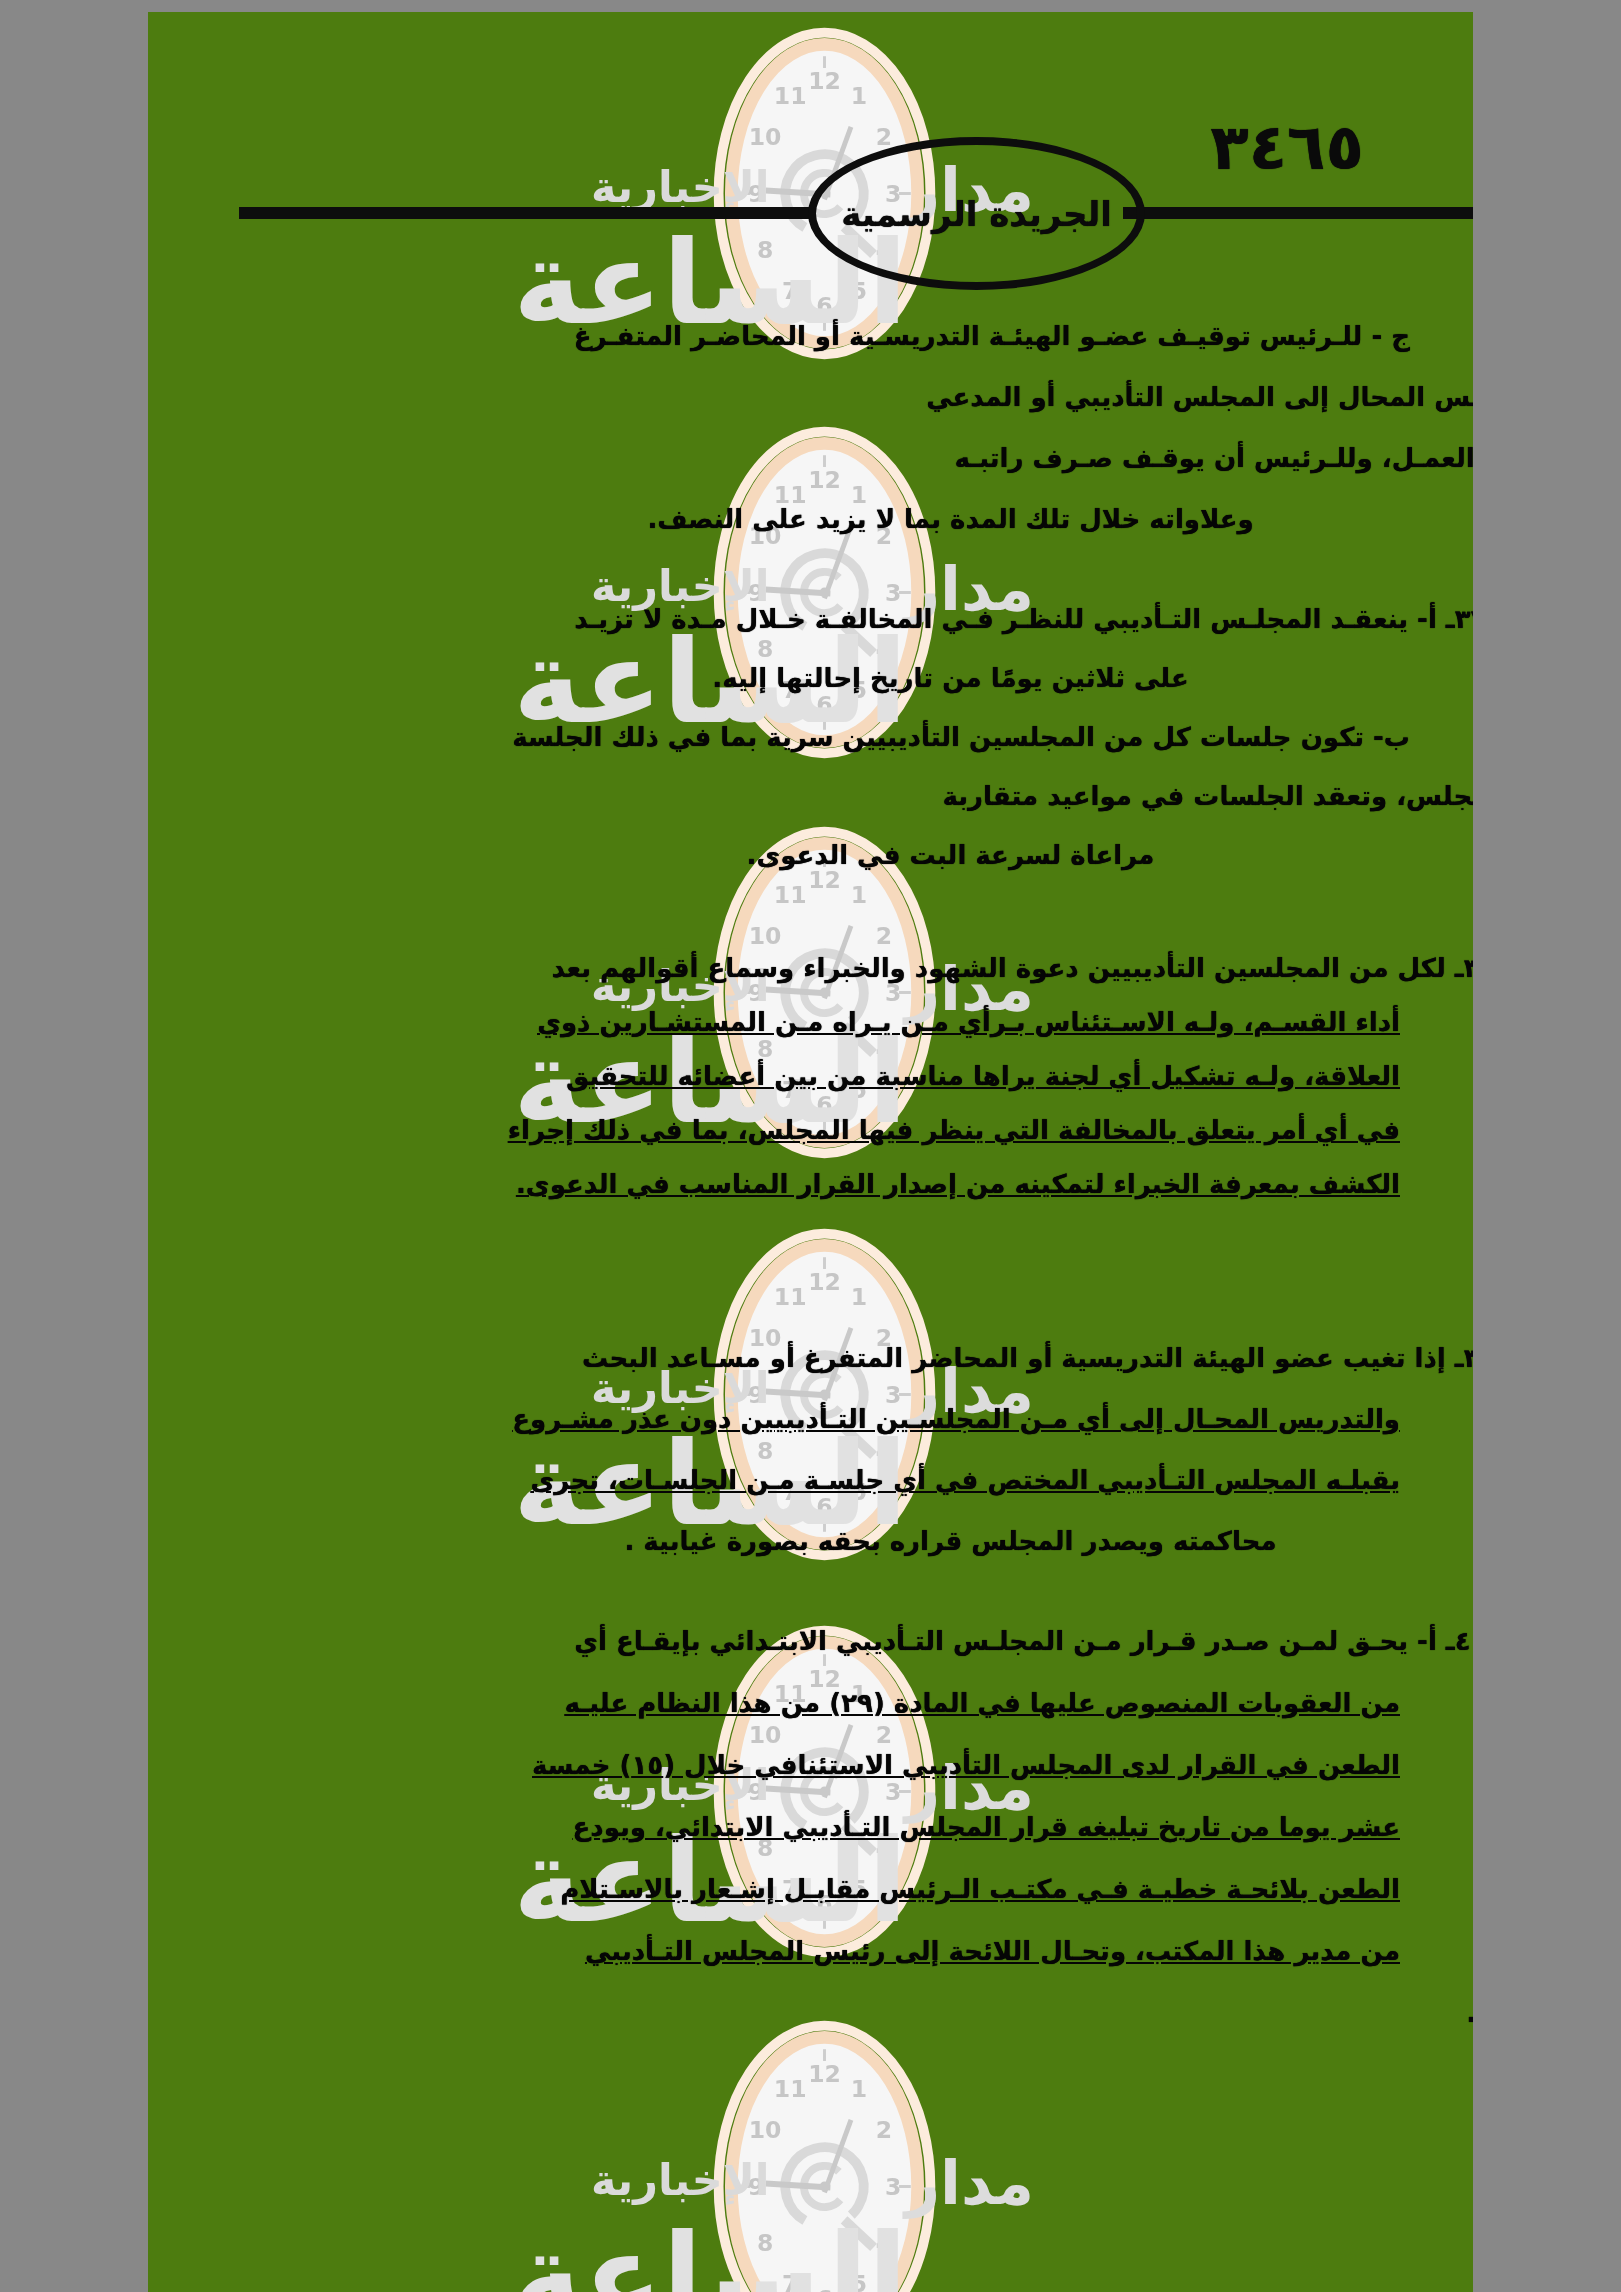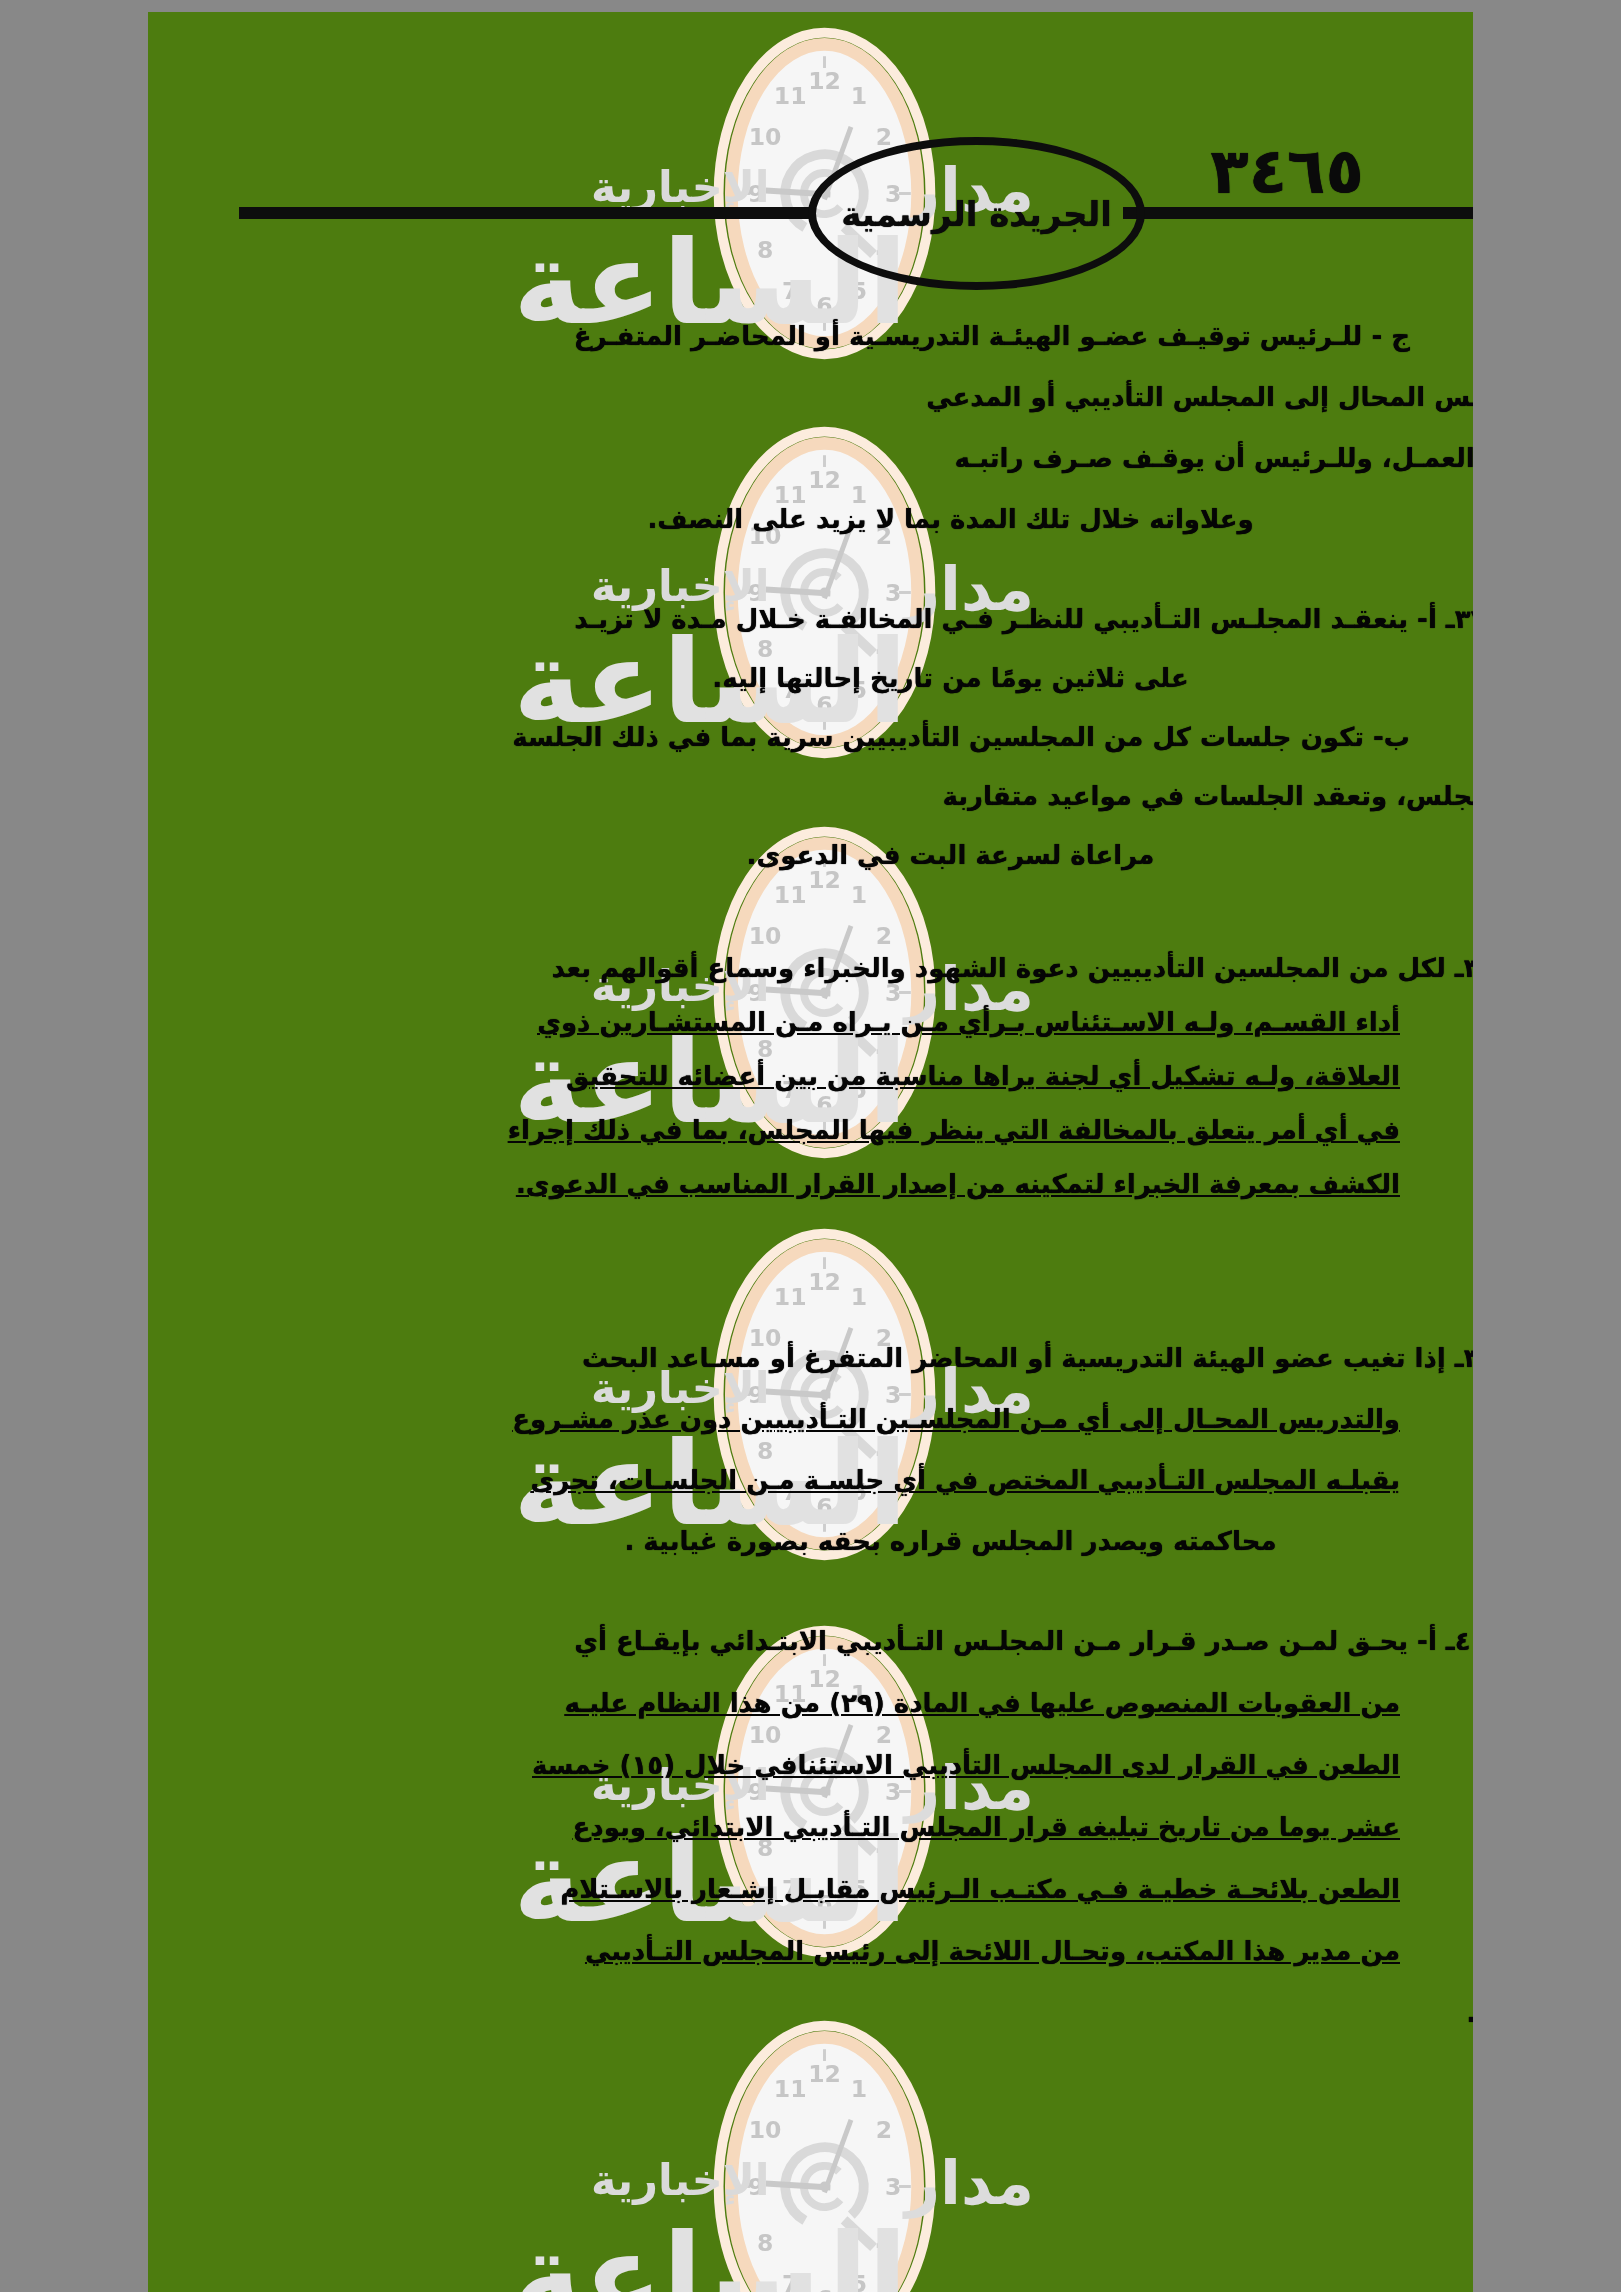--- a/index.html
+++ b/index.html
@@ -9,21 +9,21 @@
     font-family:"DejaVu Sans",sans-serif;
   }
   
   .wm{position:absolute;left:0;width:1621px;height:470px;z-index:0;pointer-events:none;}
   .wm svg{position:absolute;left:549px;top:0;}
   .wm .wm-madar{position:absolute;left:757px;font-weight:bold;font-size:61px;color:#dcdcdc;line-height:1;}
   .wm .wm-ikhbaria{position:absolute;left:443px;font-weight:bold;font-size:43px;color:#dadada;line-height:1;}
   .wm .wm-saa{position:absolute;left:365px;font-weight:bold;font-size:116px;color:#e1e1e1;line-height:1;}
   
   .page-number{
-    position:absolute;top:128px;right:109px;z-index:3;
+    position:absolute;top:104px;right:109px;z-index:3;
     font-size:63px;font-weight:bold;color:#0a0a0a;line-height:1;
     text-shadow:0 0 1px #000;
   }
   .rule{position:absolute;top:195px;height:11.8px;background:#0d0d0d;z-index:2;}
   .rule-left{left:91px;width:576px;}
   .rule-right{left:975px;width:538px;}
   .badge{
     position:absolute;left:660px;top:125px;width:321px;height:137px;
     border:8.8px solid #0d0d0d;border-radius:50%;z-index:2;
     display:flex;align-items:center;justify-content:center;background:transparent;

